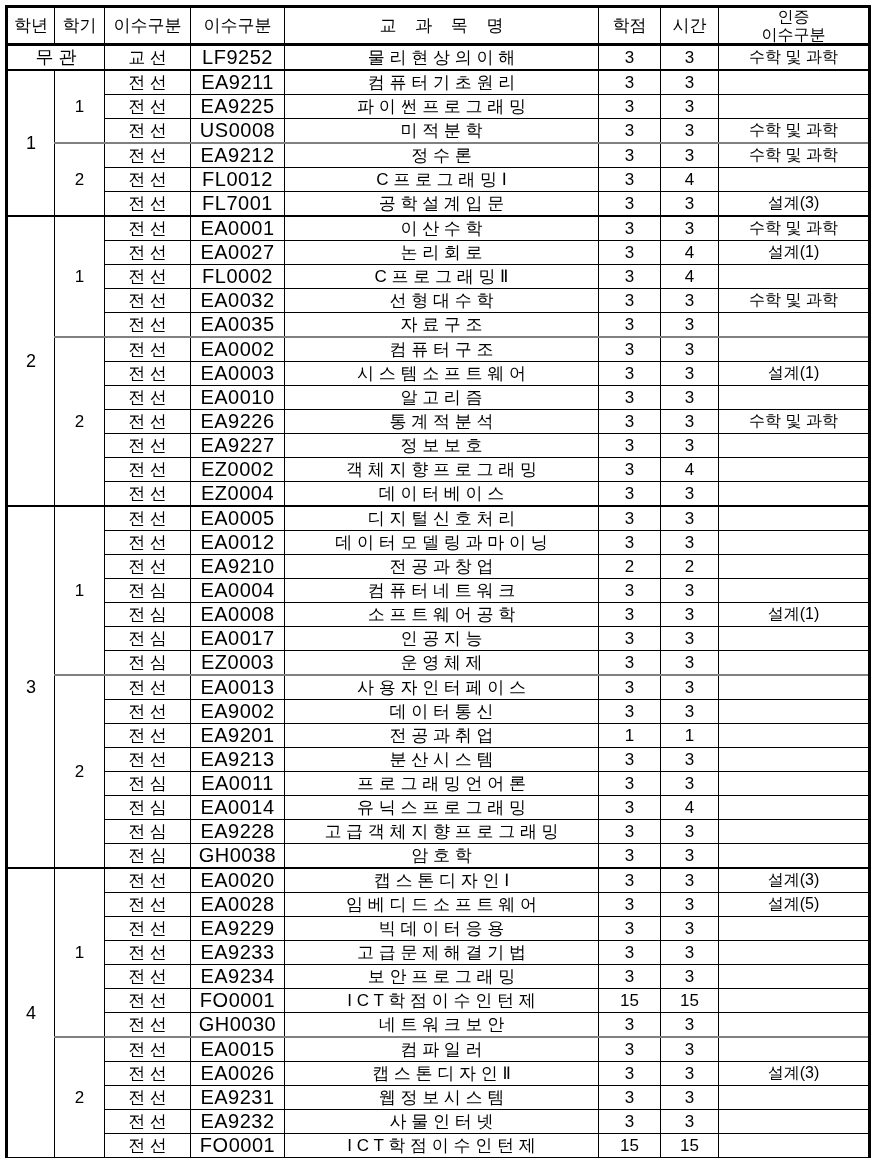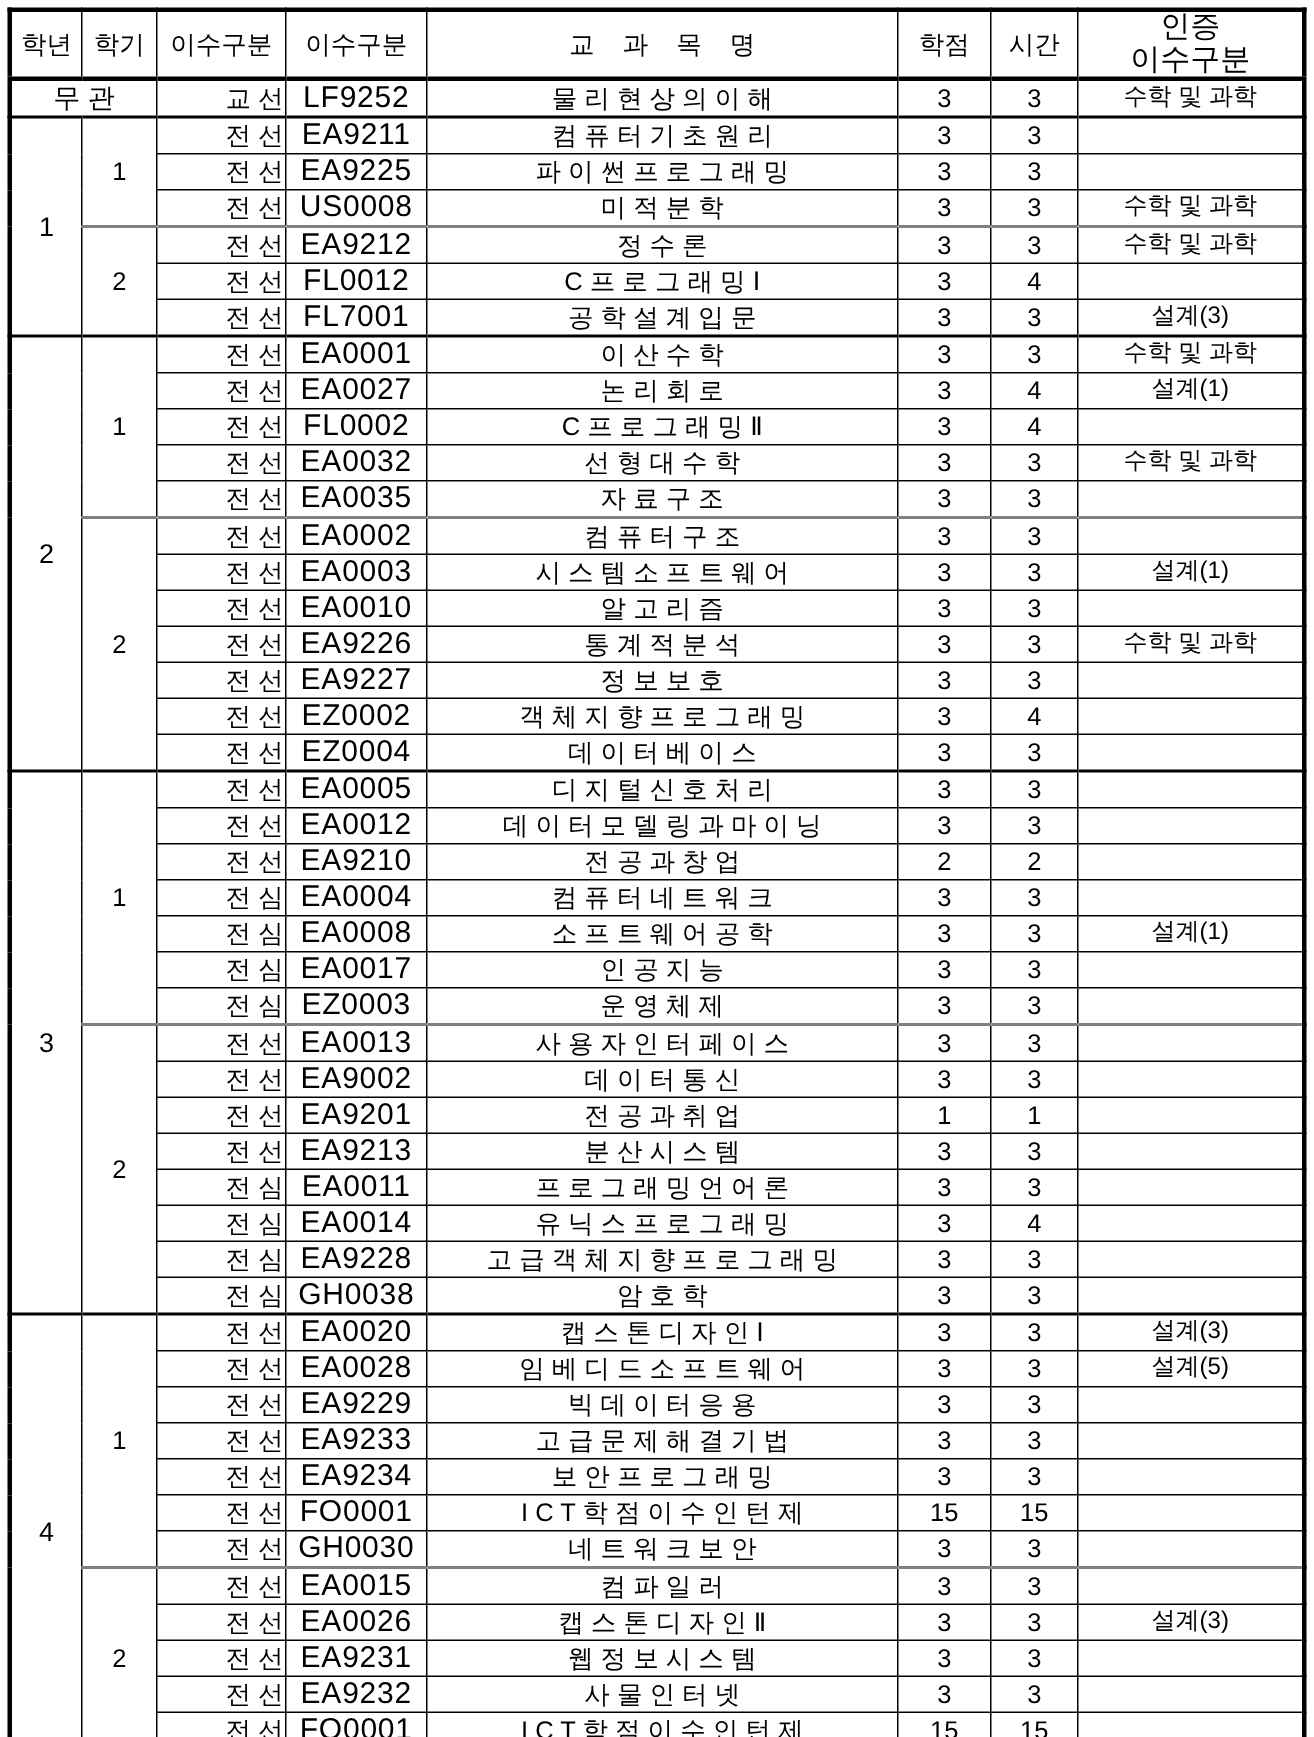--- a/index.html
+++ b/index.html
@@ -31,26 +31,26 @@
     padding: 0 1px;
     font-size: 17px;
     line-height: 1.15;
     overflow: hidden;
     white-space: nowrap;
     font-weight: normal;
   }
   thead tr { height: 38px; }
   thead th { border-bottom: 3px solid #000000; font-size: 17px; }
   th.h-name { word-spacing: 14px; text-align: center; }
-  th.h-cert div { line-height: 1.08; font-size: 20px; }
+  th.h-cert div { line-height: 1.08; font-size: 16px; }
   tr.year-start > td { border-top: 2px solid #000000; }
   tr.sem-start  > td { border-top: 2px solid #808080; }
   td.c-year { font-size: 18px; }
   td.c-sem  { font-size: 17px; }
-  td.c-type { font-size: 17px; text-align: right; }
+  td.c-type { font-size: 17px; }
   td.c-code { font-size: 20px; letter-spacing: 0.5px; }
   td.c-name { font-size: 17px; text-align: center; }
   td.c-num  { font-size: 17px; }
   td.c-cert { font-size: 16px; }
 </style>
 </head>
 <body>
 
 <div class="page">
   <table class="curriculum">

